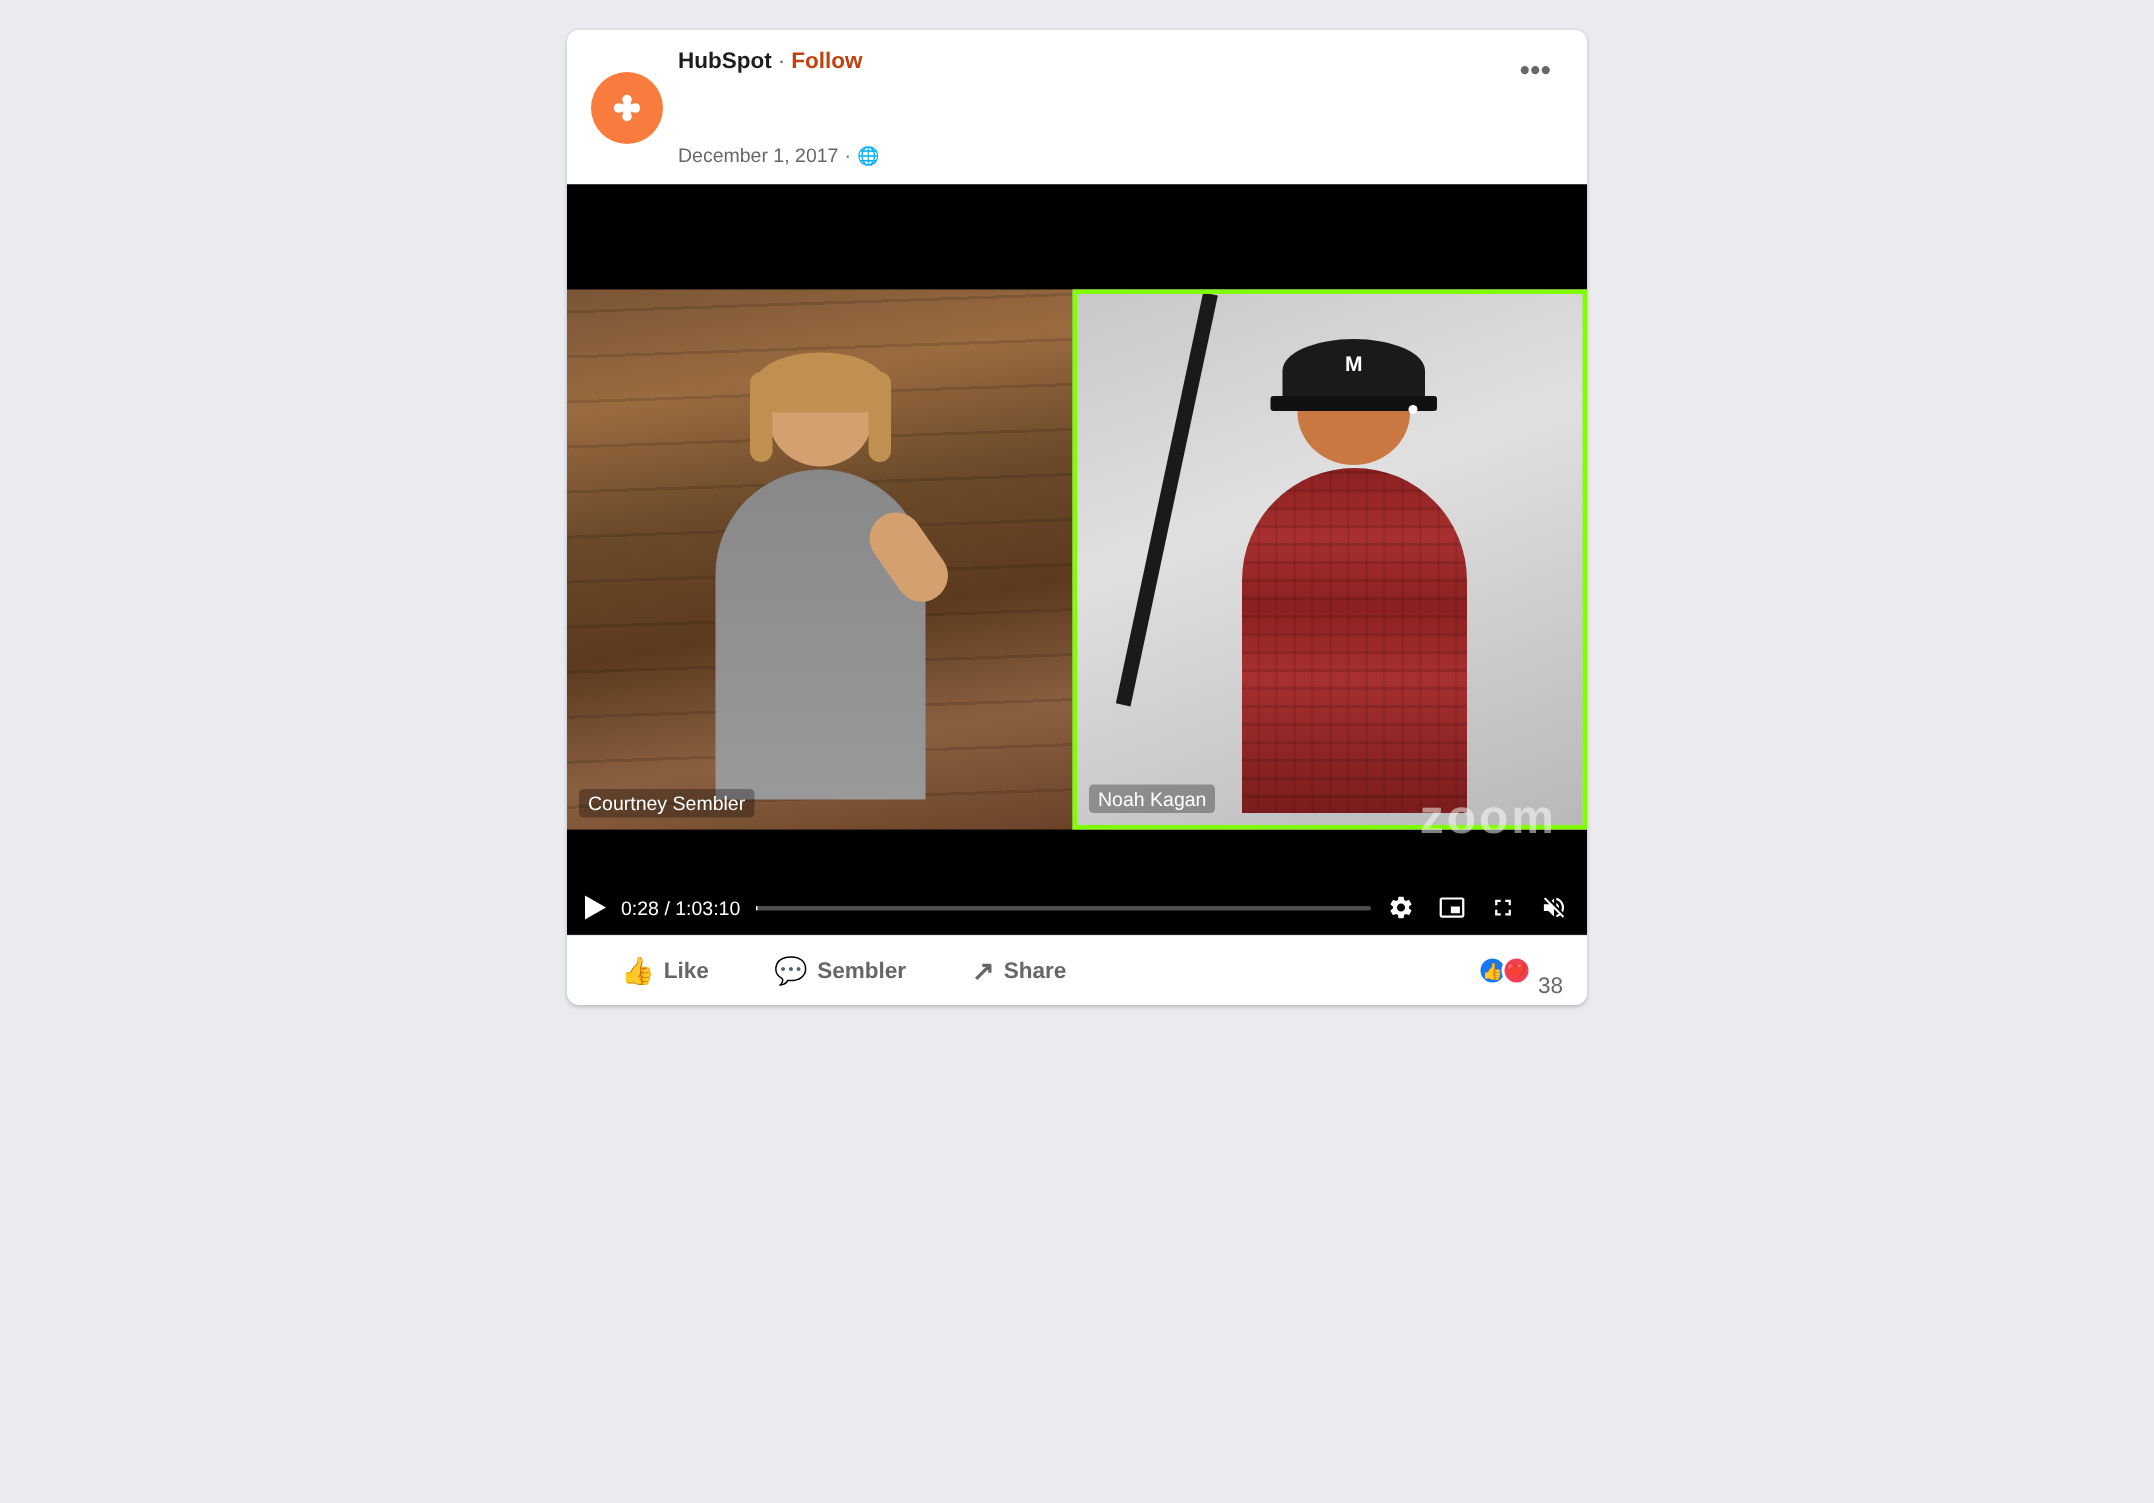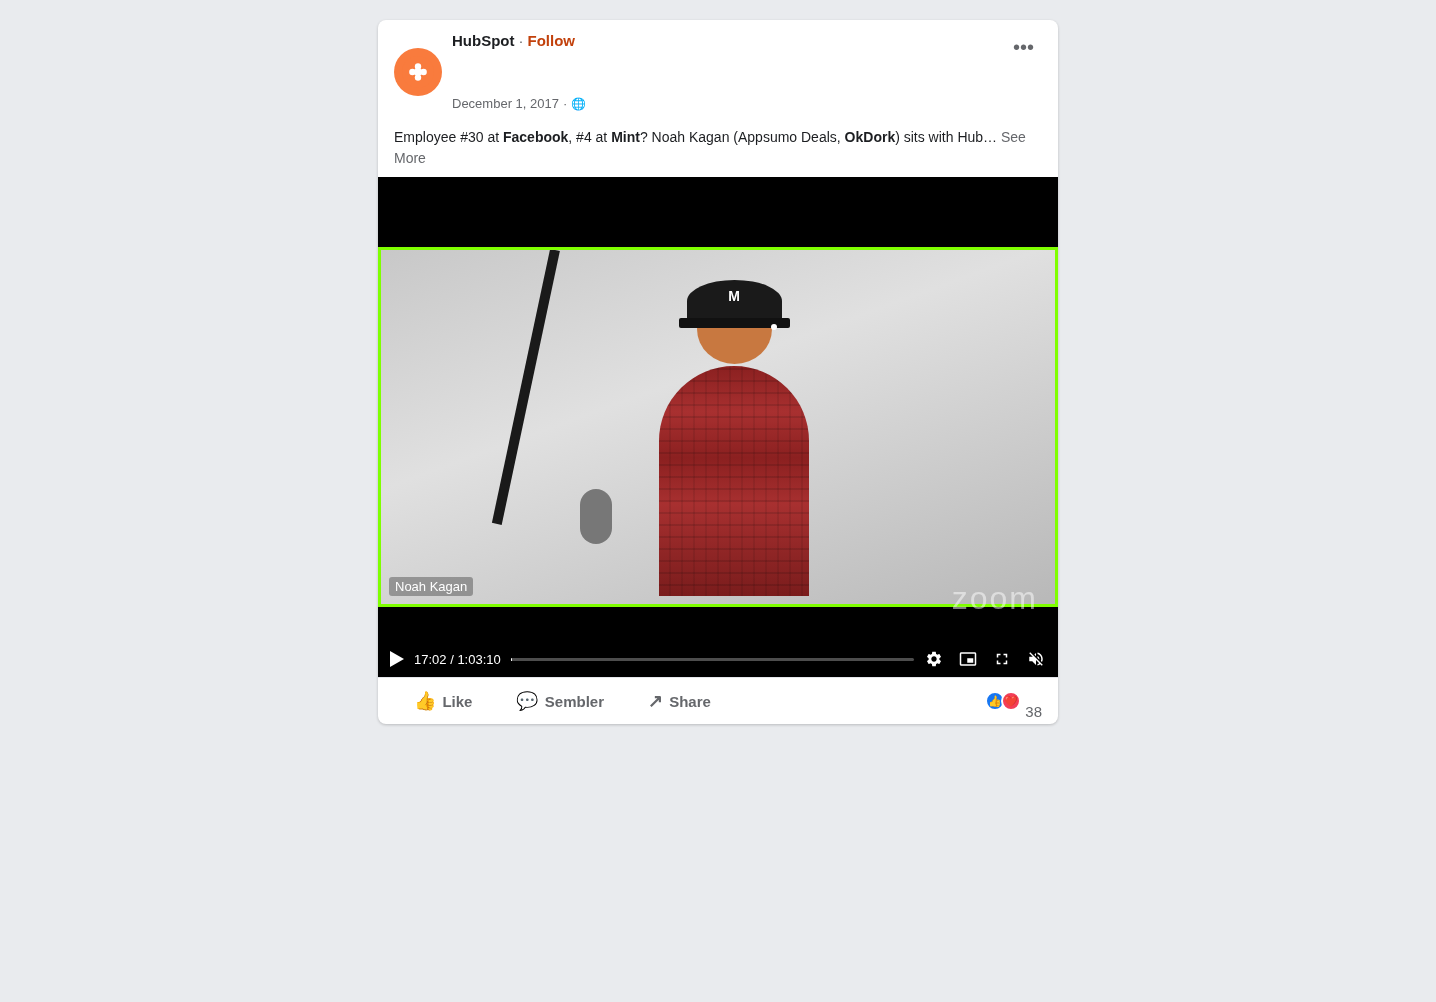--- a/index.html
+++ b/index.html
@@ -158,21 +158,21 @@
       background: rgba(0,0,0,0.3);
       padding: 2px 6px;
       border-radius: 3px;
     }
     .zoom-watermark {
       position: absolute;
       bottom: 60px;
       right: 20px;
       color: rgba(255,255,255,0.5);
       font-size: 32px;
-      font-weight: 400;
+      font-weight: 700;
       letter-spacing: 2px;
       font-family: Arial, sans-serif;
     }
     
     .video-controls {
       position: absolute;
       bottom: 0;
       left: 0;
       right: 0;
       background: rgba(0,0,0,0.7);
@@ -356,29 +356,48 @@
           <span class="globe-icon">🌐</span>
         </div>
       </div>
     </div>
     <button class="more-btn">
       <span>•••</span>
     </button>
   </div>
 
 
-  <div class="post-description">
-    <span>Employee #30 at </span><span class="bold">Facebook</span><span>, #4 at </span><span class="bold">Mint</span><span>? Noah Kagan (Appsumo Deals, </span><span class="bold">OkDork</span><span>) sits with Hub…</span> <span class="see-more">See More</span>
-  </div>
 
   <div class="video-container">
     <div class="video-area">
 
       <div class="video-split">
 
+        <div class="video-panel video-panel-left">
+          <div class="left-panel-bg"></div>
+          <div class="wood-lines"></div>
+
+          <div style="position:absolute; bottom:0; left:50%; transform:translateX(-50%); display:flex; flex-direction:column; align-items:center;">
+            <div style="position:relative; width:160px; height:310px;">
+
+              <div style="width:70px; height:68px; background:#d4a070; border-radius:50%; margin:0 auto; position:relative; overflow:visible;">
+
+                <div style="position:absolute; top:-8px; left:-8px; right:-8px; height:40px; background:#c09050; border-radius:50% 50% 20% 20%; z-index:1;"></div>
+                <div style="position:absolute; left:-12px; top:5px; width:15px; height:60px; background:#c09050; border-radius:8px; z-index:0;"></div>
+                <div style="position:absolute; right:-12px; top:5px; width:15px; height:60px; background:#c09050; border-radius:8px; z-index:0;"></div>
+              </div>
+
+              <div style="width:140px; height:220px; background:linear-gradient(180deg, #888 0%, #999 100%); border-radius:70px 70px 0 0; margin:2px auto 0;">
+
+                <div style="position:absolute; right:-15px; top:90px; width:35px; height:65px; background:#d4a070; border-radius:20px; transform:rotate(-35deg); transform-origin:bottom center;"></div>
+              </div>
+            </div>
+          </div>
+          <div class="name-label">Courtney Sembler</div>
+        </div>
 
         <div class="video-panel video-panel-right">
           <div class="right-bg"></div>
 
           <div style="position:absolute; top:0; left:25%; width:10px; height:280px; background:#1a1a1a; transform:rotate(12deg); transform-origin:top center; z-index:2;"></div>
 
           <div style="position:absolute; bottom:60px; left:calc(25% + 30px); width:32px; height:55px; background:#777; border-radius:16px; z-index:2;"></div>
 
           <div style="position:absolute; bottom:0; left:50%; transform:translateX(-40%); display:flex; flex-direction:column; align-items:center; z-index:3;">
             <div style="position:relative; width:160px; height:310px;">
@@ -406,21 +425,21 @@
       </div>
 
       <div class="zoom-watermark">zoom</div>
 
       <div class="video-controls">
         <button class="play-btn">
           <div class="play-triangle"></div>
         </button>
 
         <span class="time-display">
-          <span>17:02</span> / <span>1:03:10</span>
+          <span>0:28</span> / <span>1:03:10</span>
         </span>
 
         <div class="progress-bar-container">
           <div class="progress-bar-fill"></div>
         </div>
 
         <div class="control-icons">
 
           <div class="ctrl-icon">
             <svg viewBox="0 0 24 24" class="gear-svg">

